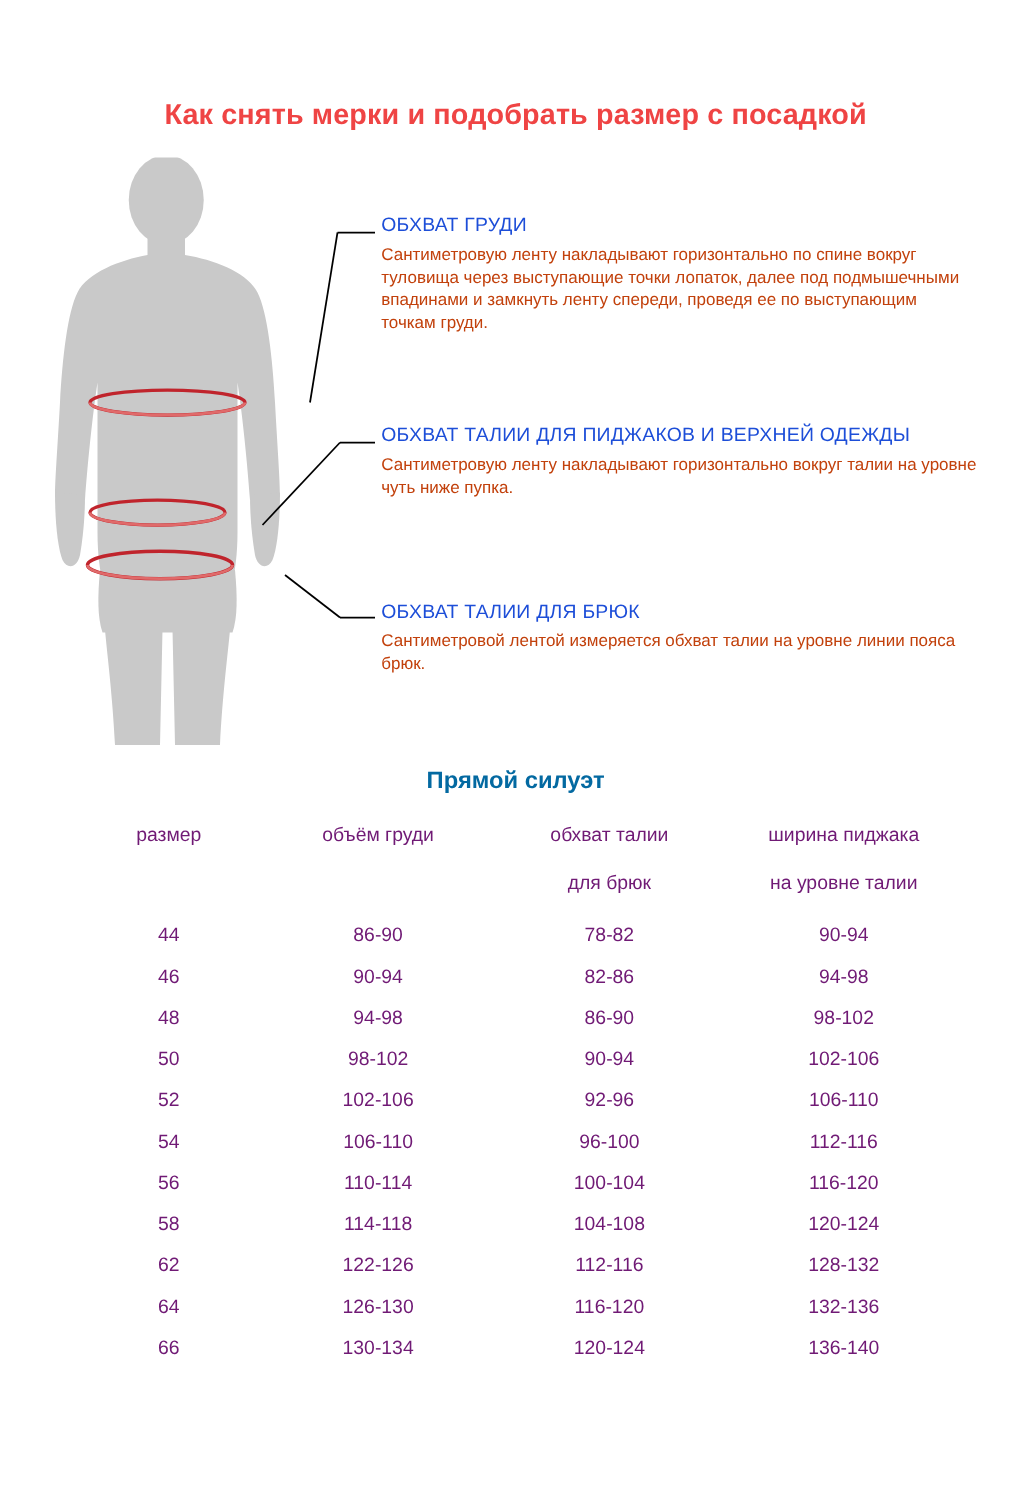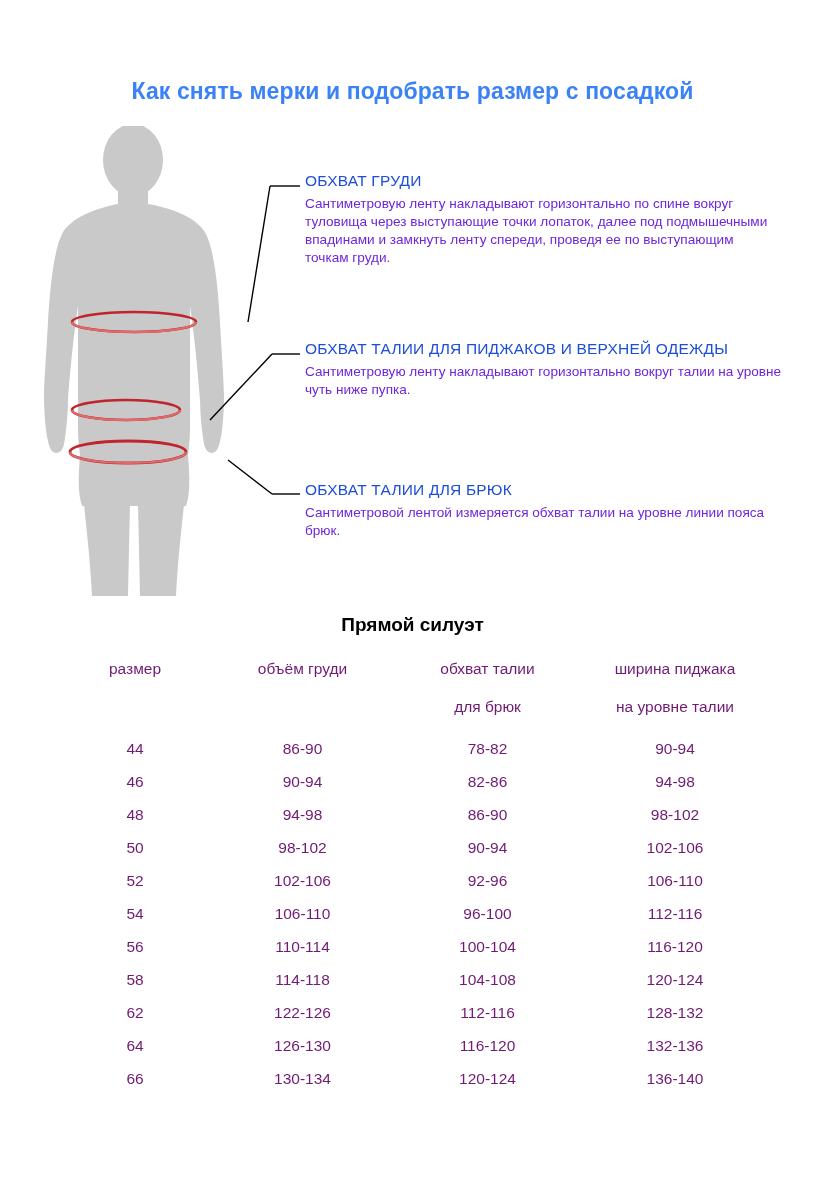--- a/index.html
+++ b/index.html
@@ -21,21 +21,21 @@
     height: 1200px;
   }
   .title {
     position: absolute;
     top: 78px;
     left: 0;
     width: 825px;
     text-align: center;
     font-size: 23px;
     font-weight: bold;
-    color: #3b82f6;
+    color: #ef4444;
     letter-spacing: 0.1px;
   }
 
   
   .figure {
     position: absolute;
     left: 18px;
     top: 126px;
     width: 280px;
     height: 470px;
@@ -46,38 +46,38 @@
     position: absolute;
   }
   .callout .head {
     font-size: 15.5px;
     color: #1d4ed8;
     letter-spacing: 0.2px;
     white-space: nowrap;
   }
   .callout .body {
     font-size: 13.6px;
-    color: #6d28d9;
+    color: #c2410c;
     line-height: 1.33;
     margin-top: 5px;
   }
   #callout-chest  { left: 305px; top: 172px; width: 470px; }
   #callout-jacket { left: 305px; top: 340px; width: 500px; }
   #callout-trous  { left: 305px; top: 481px; width: 480px; }
 
   
   .table-title {
     position: absolute;
     top: 614px;
     left: 0;
     width: 825px;
     text-align: center;
     font-size: 19px;
     font-weight: bold;
-    color: #000000;
+    color: #0369a1;
   }
   table.sizes {
     position: absolute;
     top: 660px;
     left: 60px;
     width: 710px;
     border-collapse: collapse;
     font-size: 15.5px;
     color: #701a75;
   }

